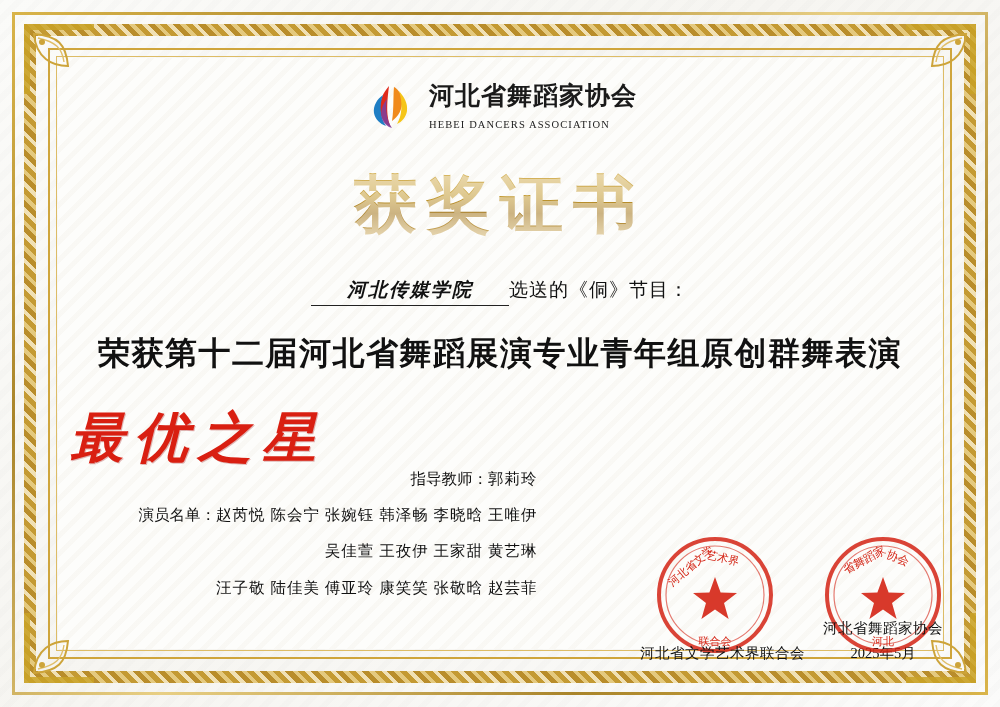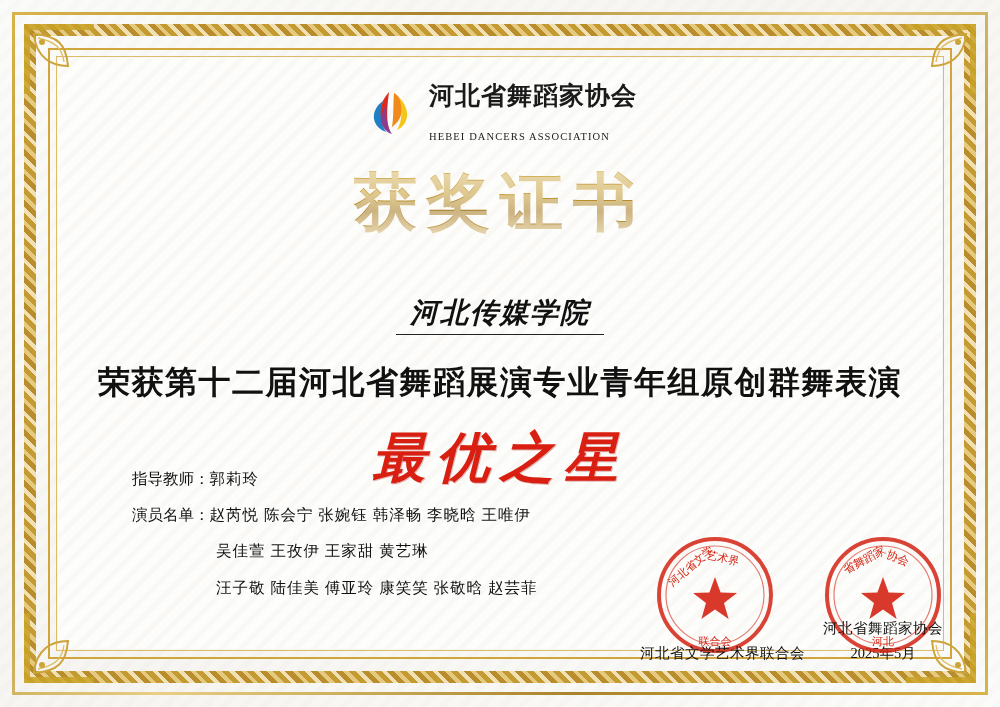--- a/index.html
+++ b/index.html
@@ -121,47 +121,47 @@
     font-size: 25px;
     font-weight: bold;
     color: #1a1a1a;
     letter-spacing: 1px;
     font-family: "Liberation Serif", serif;
   }
   .logo-en {
     font-size: 10.5px;
     color: #222;
     letter-spacing: 1.1px;
-    margin-top: 21px;
+    margin-top: 9px;
     font-family: "Liberation Serif", serif;
     text-align: center;
   }
 
   .cert-title {
     text-align: center;
-    margin-top: 18px;
+    margin-top: 32px;
     font-family: "Liberation Serif", serif;
     font-size: 63px;
     font-weight: bold;
     letter-spacing: 10px;
     background: linear-gradient(180deg, #e3c77e 0%, #c39b34 40%, #a3761c 60%, #e8d091 100%);
     -webkit-background-clip: text;
     background-clip: text;
     color: transparent;
     -webkit-text-fill-color: transparent;
     text-shadow: 0 1px 0 rgba(255,255,255,0.45);
   }
 
   .line-1 {
     display: flex;
     align-items: flex-start;
     justify-content: center;
-    margin-top: 48px;
-    font-family: "Liberation Serif", serif;
-    font-size: 28px;
+    margin-top: 29px;
+    font-family: "Liberation Serif", serif;
+    font-size: 19px;
     color: #111;
   }
   .school {
     border-bottom: 1.6px solid #222;
     padding: 0 14px 2px 14px;
     min-width: 170px;
     text-align: center;
     font-weight: bold;
     letter-spacing: 2px;
     font-style: italic;
@@ -175,22 +175,21 @@
     text-align: center;
     margin-top: 26px;
     font-family: "Liberation Serif", serif;
     font-size: 32px;
     font-weight: bold;
     color: #111;
     letter-spacing: 1.5px;
   }
 
   .award-name {
-    text-align: center;
-    margin-top: 17px;
+    margin-top: 26px;
     font-family: "Liberation Serif", serif;
     font-size: 54px;
     font-weight: bold;
     font-style: italic;
     color: #d91f11;
     letter-spacing: 10px;
     text-shadow: 1px 1px 0 rgba(150,0,0,0.28);
   }
 
   
@@ -199,20 +198,21 @@
     left: 62px;
     top: 392px;
     font-family: "Liberation Serif", serif;
     font-size: 15.5px;
     color: #111;
     line-height: 1.95;
   }
   .credits .row {
     display: flex;
     align-items: baseline;
+    justify-content: flex-end;
   }
   .credits .lbl {
     white-space: nowrap;
   }
   .credits .names {
     letter-spacing: 1px;
     white-space: nowrap;
     margin-top: 6px;
   }
   .credits .indent {
@@ -306,20 +306,21 @@
       <div class="logo-text">
         <div class="logo-cn">河北省舞蹈家协会</div>
         <div class="logo-en">HEBEI DANCERS ASSOCIATION</div>
       </div>
     </div>
 
     <div class="cert-title">获奖证书</div>
 
     <div class="line-1">
       <span class="school">河北传媒学院</span>
+      <span class="tail">选送的《侗》节目：</span>
     </div>
 
     <div class="line-2">荣获第十二届河北省舞蹈展演专业青年组原创群舞表演</div>
 
     <div class="award-name">最优之星</div>
 
     <div class="credits">
       <div class="row">
         <span class="lbl">指导教师：</span>
         <span class="names">郭莉玲</span>

